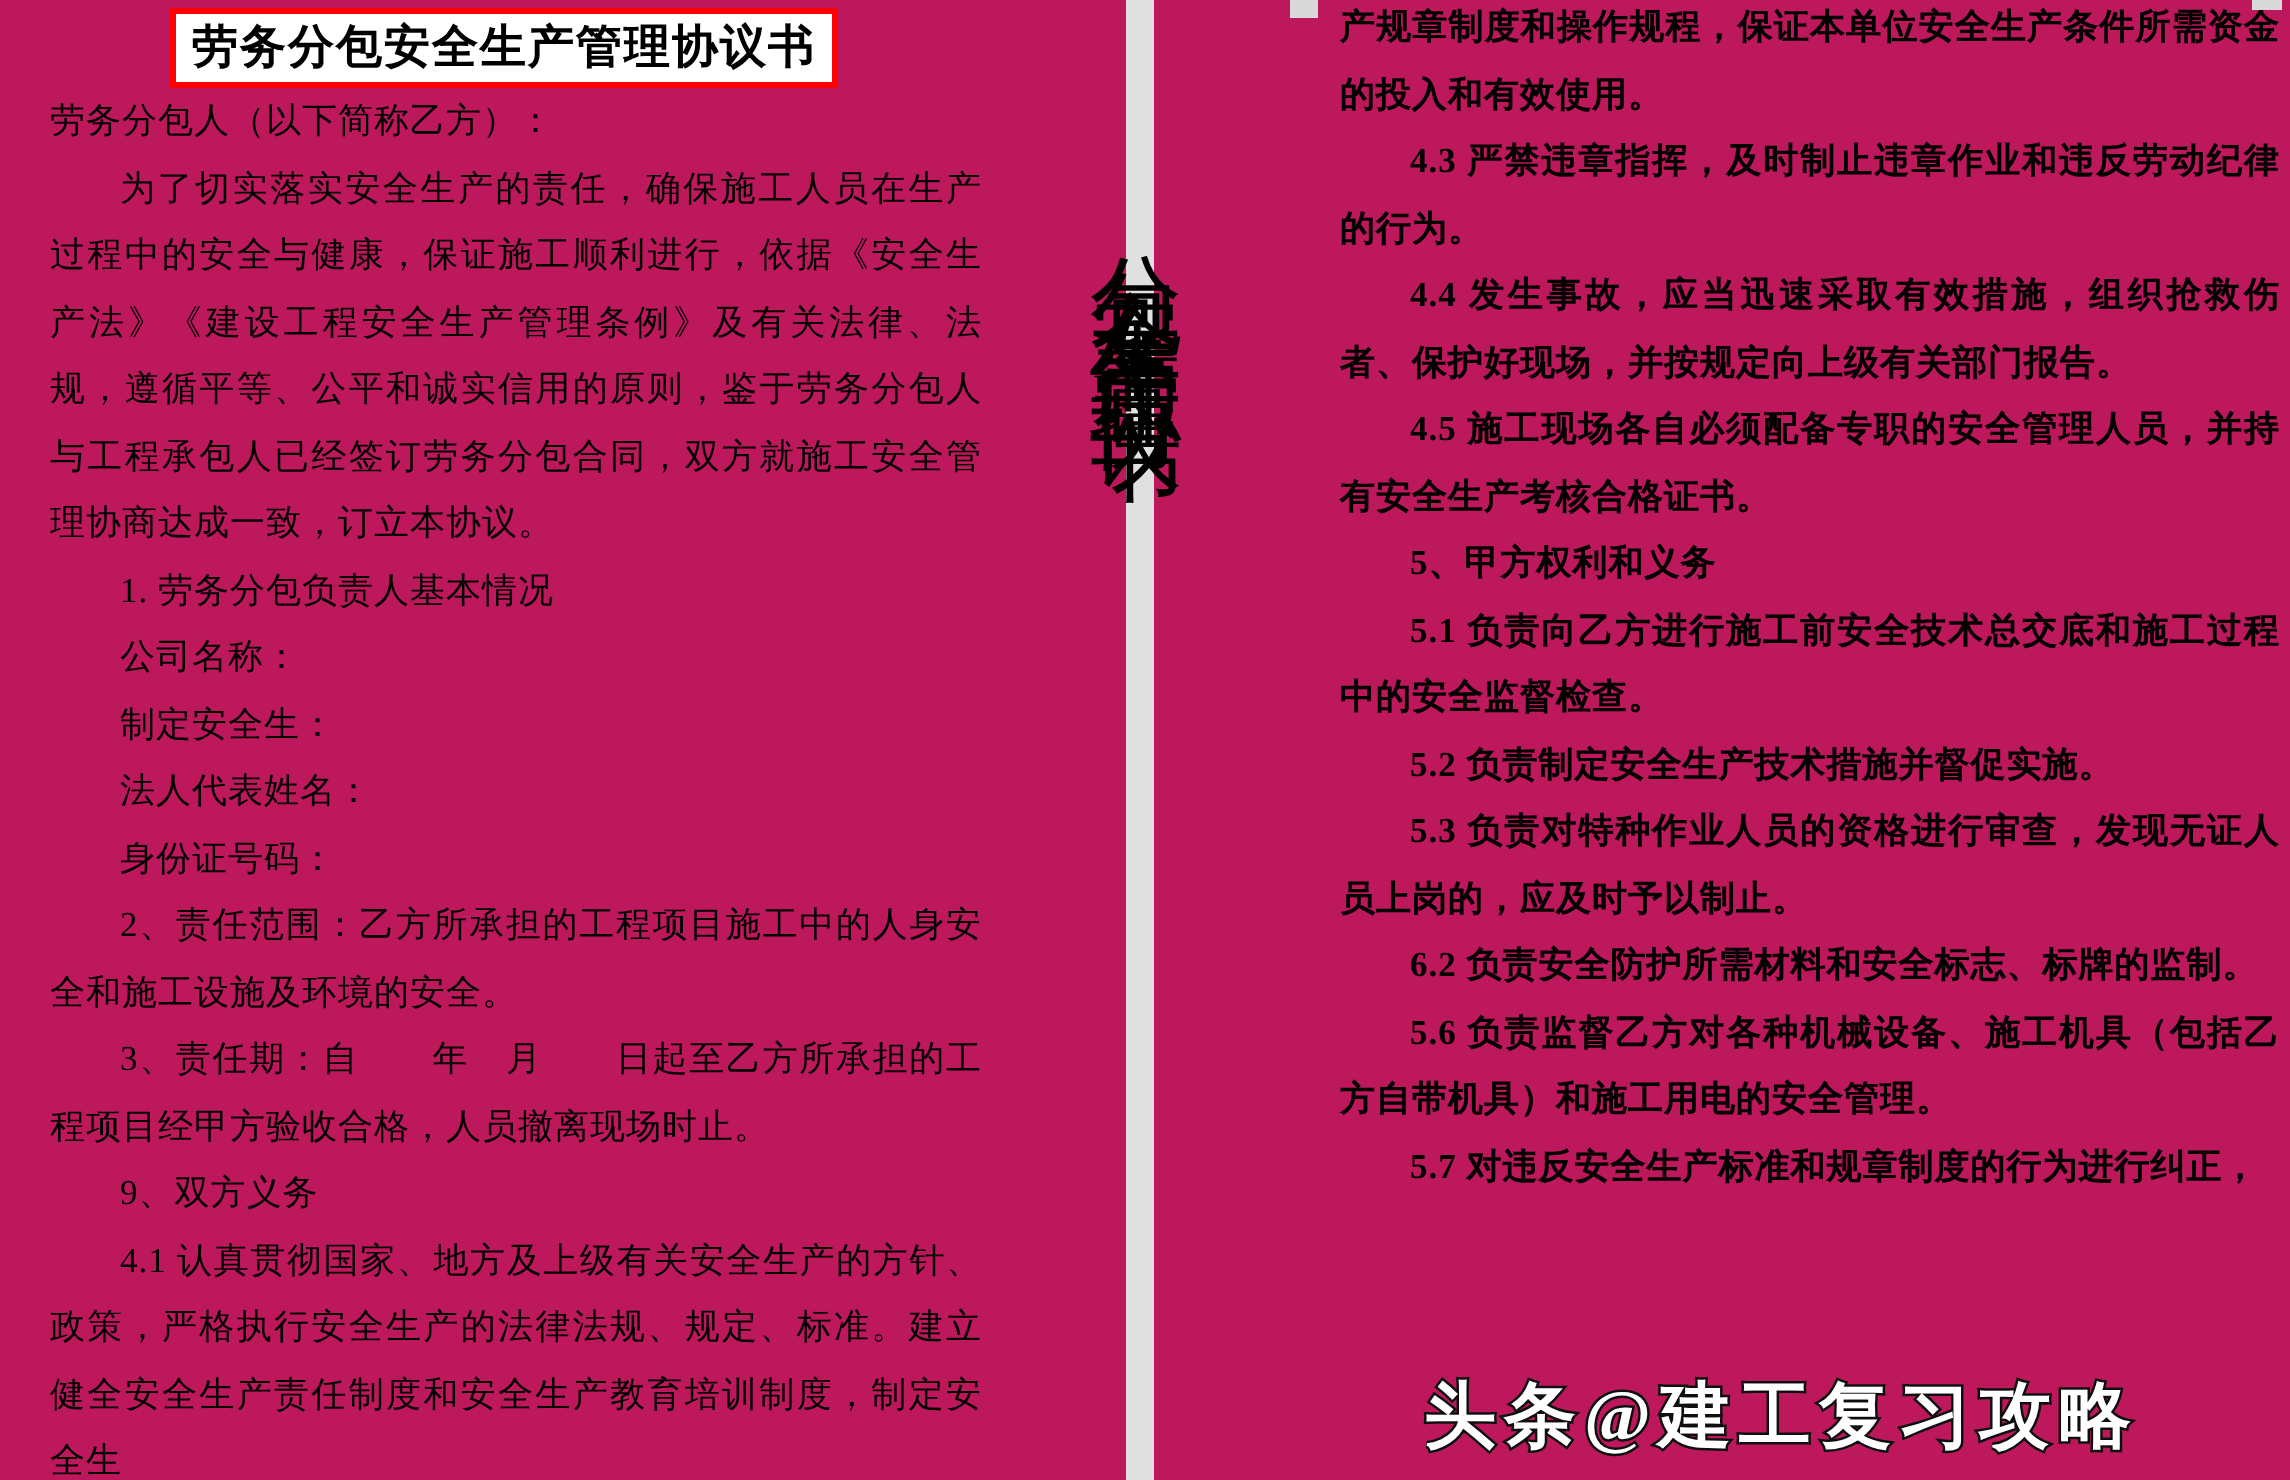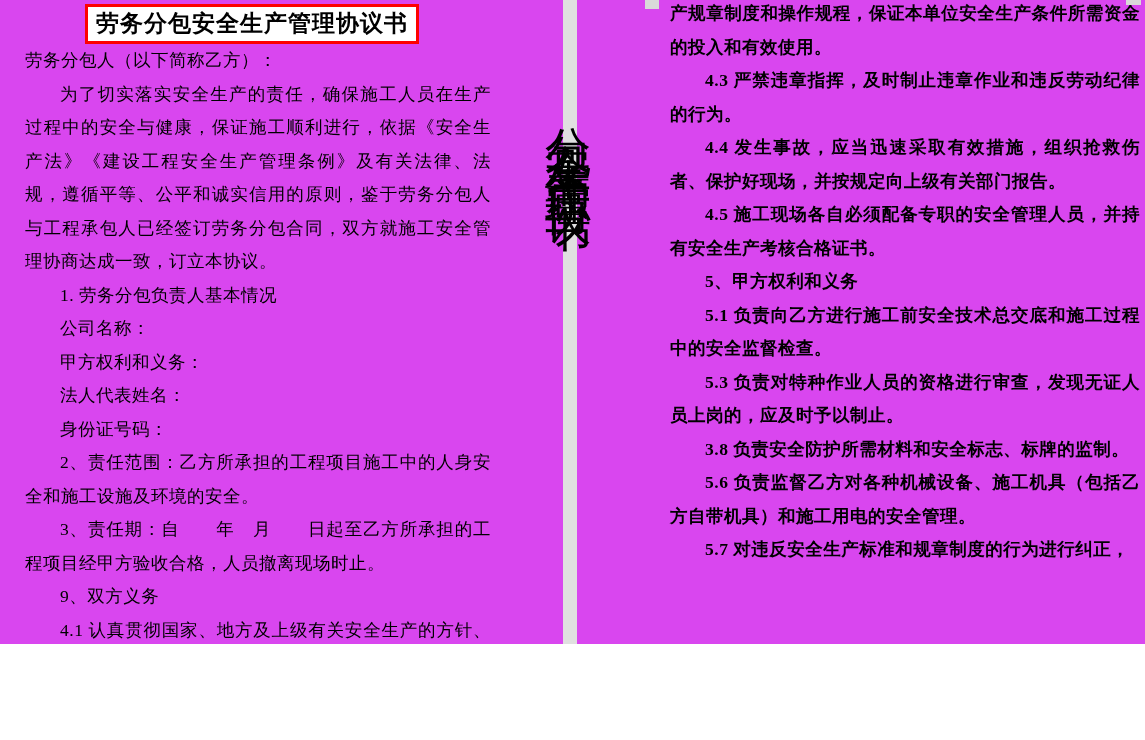--- a/index.html
+++ b/index.html
@@ -4,22 +4,22 @@
 <style>
   html, body {
     margin: 0;
     padding: 0;
     background: #ffffff;
     font-family: "Liberation Serif", "DejaVu Serif", serif;
   }
   .page {
     position: relative;
     width: 1145px;
-    height: 644px;
-    background: #d946ef;
+    height: 740px;
+    background: #be185d;
     overflow: hidden;
     color: #000000;
   }
   
   .left-col {
     position: absolute;
     left: 25px;
     top: 0;
     width: 466px;
     height: 740px;
@@ -113,43 +113,44 @@
 
   <div class="left-col">
     <div class="title-box">
       <span>劳务分包安全生产管理协议书</span>
     </div>
     <div class="col-text left-text">
         <p class="para">劳务分包人（以下简称乙方）：</p>
         <p class="para indent">为了切实落实安全生产的责任，确保施工人员在生产过程中的安全与健康，保证施工顺利进行，依据《安全生产法》《建设工程安全生产管理条例》及有关法律、法规，遵循平等、公平和诚实信用的原则，鉴于劳务分包人与工程承包人已经签订劳务分包合同，双方就施工安全管理协商达成一致，订立本协议。</p>
         <p class="para indent">1. 劳务分包负责人基本情况</p>
         <p class="para indent">公司名称：</p>
-        <p class="para indent">甲方权利和义务：</p>
+        <p class="para indent">制定安全生：</p>
         <p class="para indent">法人代表姓名：</p>
         <p class="para indent">身份证号码：</p>
         <p class="para indent">2、责任范围：乙方所承担的工程项目施工中的人身安全和施工设施及环境的安全。</p>
         <p class="para indent">3、责任期：自　　年　月　　日起至乙方所承担的工程项目经甲方验收合格，人员撤离现场时止。</p>
         <p class="para indent">9、双方义务</p>
         <p class="para indent">4.1 认真贯彻国家、地方及上级有关安全生产的方针、政策，严格执行安全生产的法律法规、规定、标准。建立健全安全生产责任制度和安全生产教育培训制度，制定安全生</p>
       </div>
   </div>
 
   <div class="strip"></div>
   <div class="vtitle">分包安全生产管理协议书</div>
 
   <div class="right-col">
     <div class="col-text right-text">
         <p class="para">产规章制度和操作规程，保证本单位安全生产条件所需资金的投入和有效使用。</p>
         <p class="para indent">4.3 严禁违章指挥，及时制止违章作业和违反劳动纪律的行为。</p>
         <p class="para indent">4.4 发生事故，应当迅速采取有效措施，组织抢救伤者、保护好现场，并按规定向上级有关部门报告。</p>
         <p class="para indent">4.5 施工现场各自必须配备专职的安全管理人员，并持有安全生产考核合格证书。</p>
         <p class="para indent">5、甲方权利和义务</p>
         <p class="para indent">5.1 负责向乙方进行施工前安全技术总交底和施工过程中的安全监督检查。</p>
+        <p class="para indent">5.2 负责制定安全生产技术措施并督促实施。</p>
         <p class="para indent">5.3 负责对特种作业人员的资格进行审查，发现无证人员上岗的，应及时予以制止。</p>
-        <p class="para indent">3.8 负责安全防护所需材料和安全标志、标牌的监制。</p>
+        <p class="para indent">6.2 负责安全防护所需材料和安全标志、标牌的监制。</p>
         <p class="para indent">5.6 负责监督乙方对各种机械设备、施工机具（包括乙方自带机具）和施工用电的安全管理。</p>
         <p class="para indent">5.7 对违反安全生产标准和规章制度的行为进行纠正，</p>
       </div>
   </div>
 
   <div class="watermark">头条@建工复习攻略</div>
 
   <div class="artifact artifact-1"></div>
   <div class="artifact artifact-2"></div>
 

